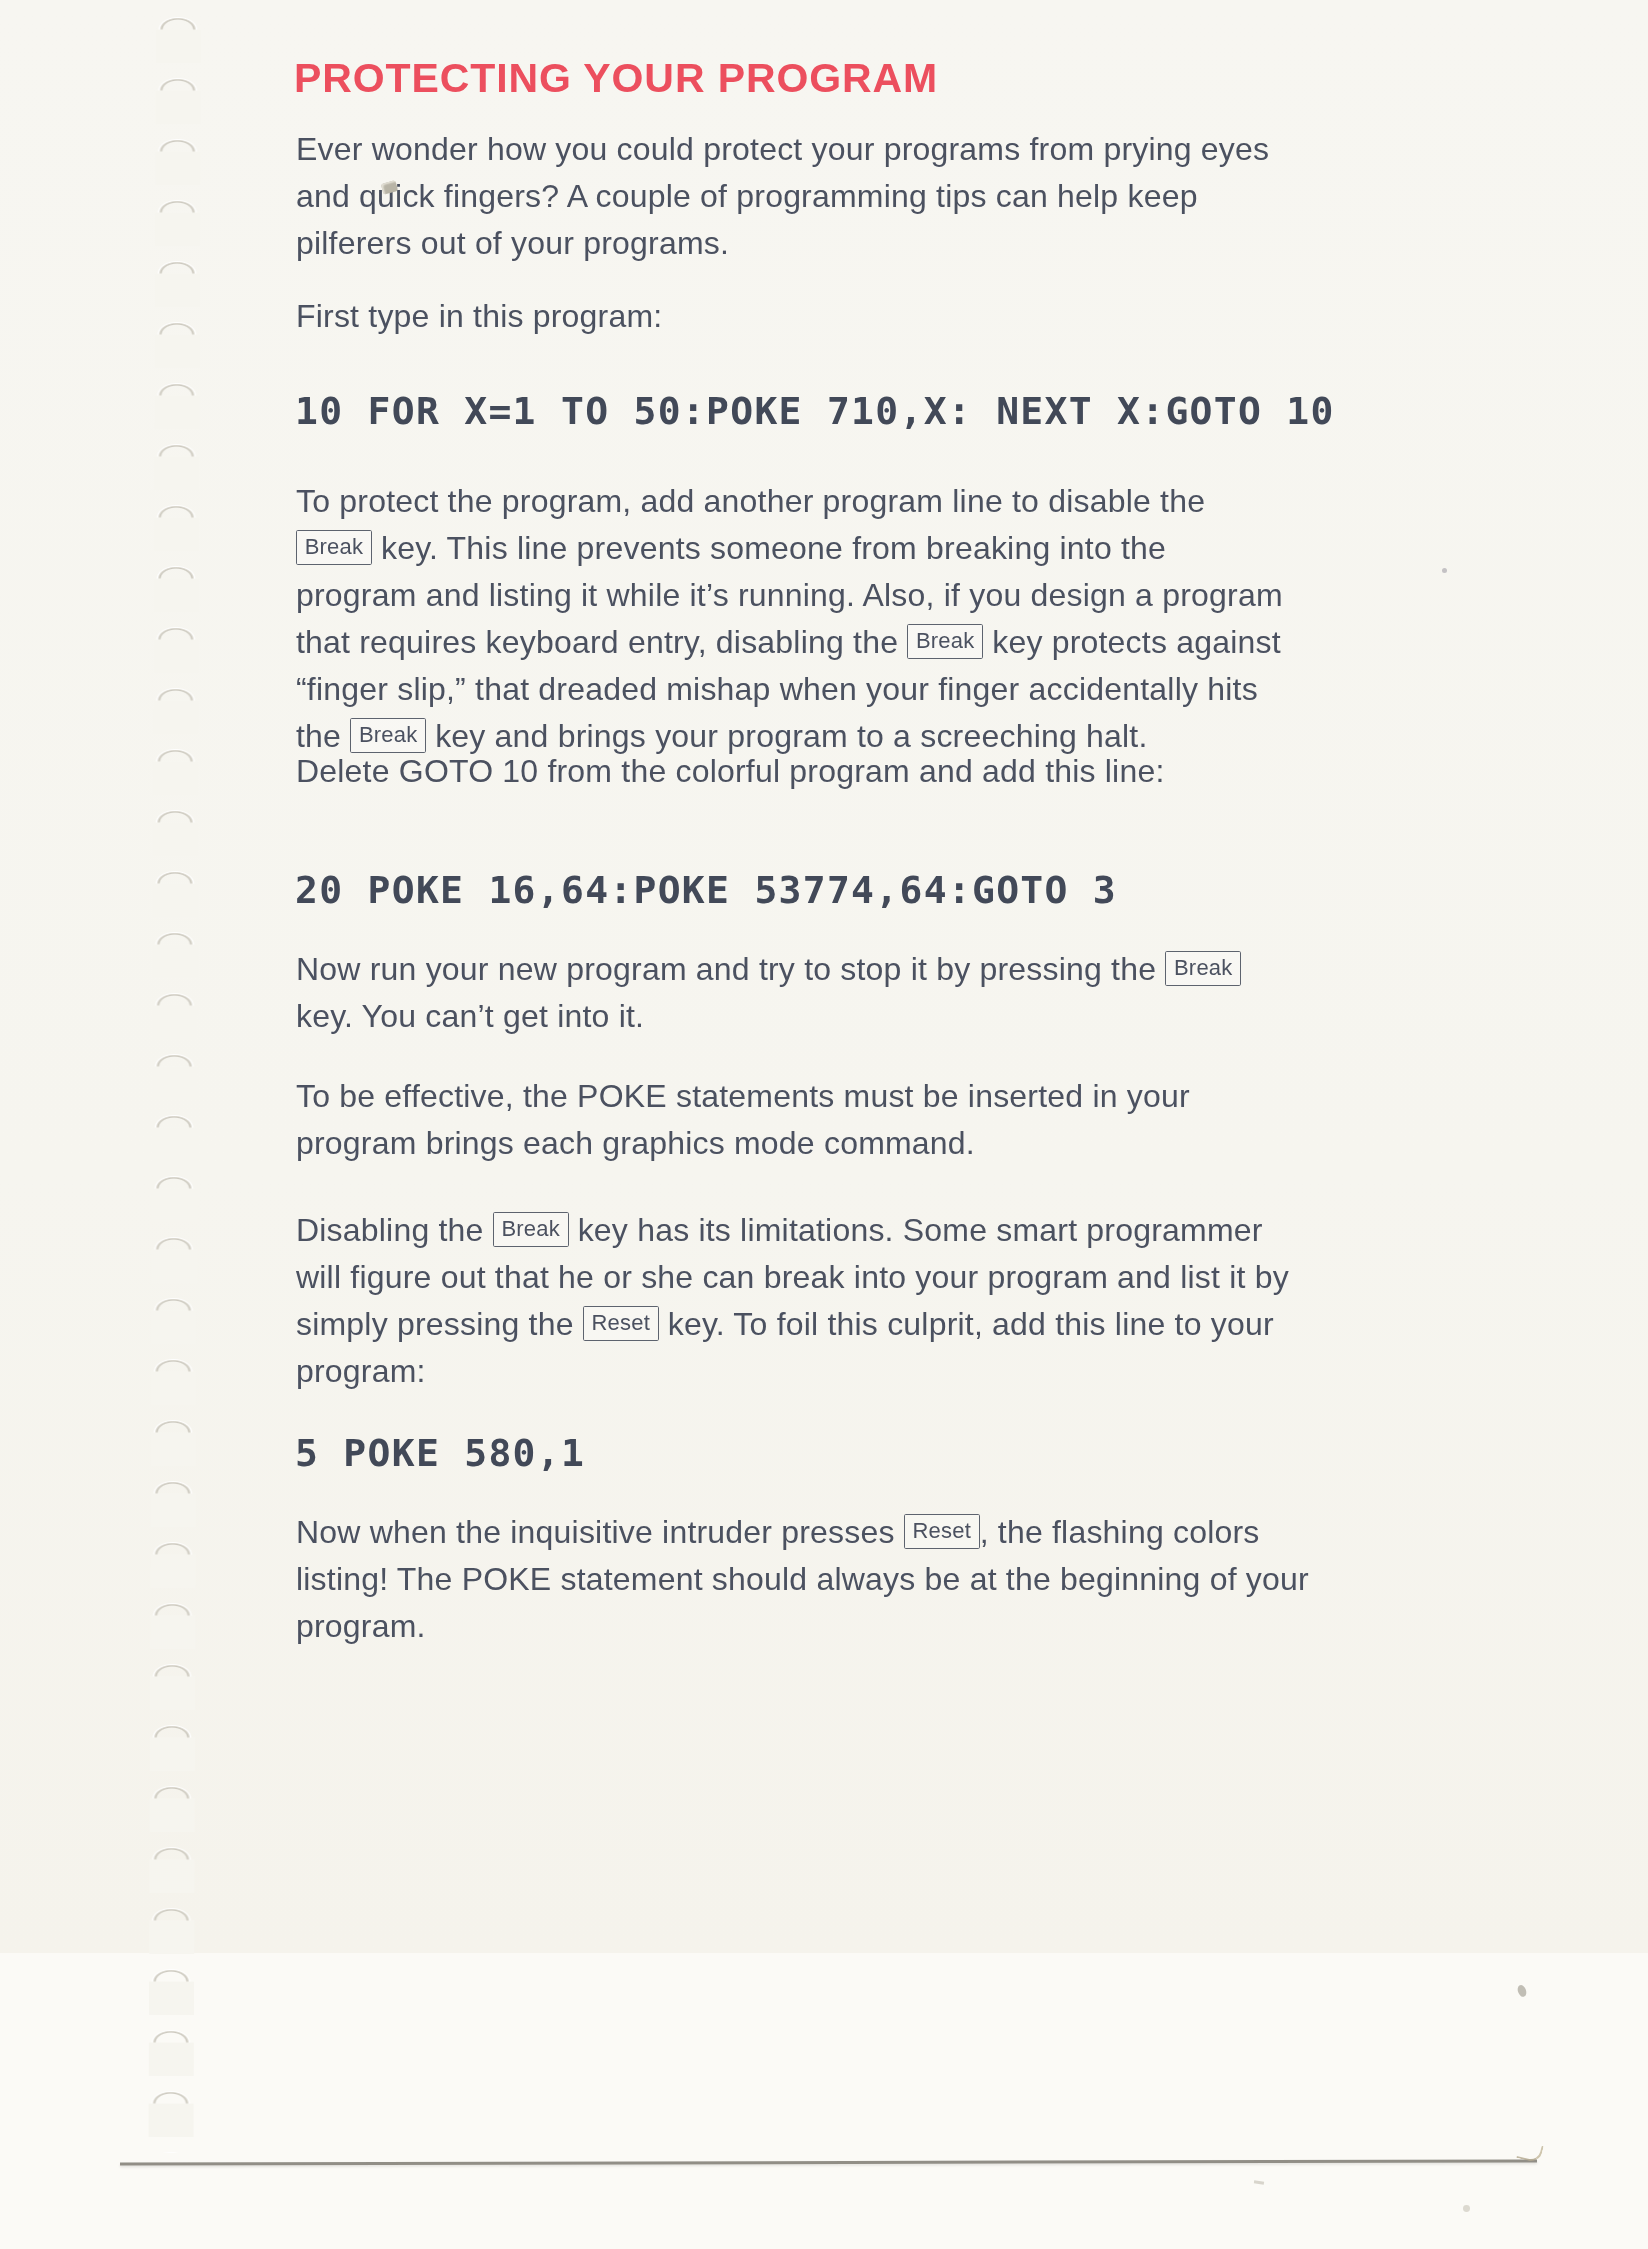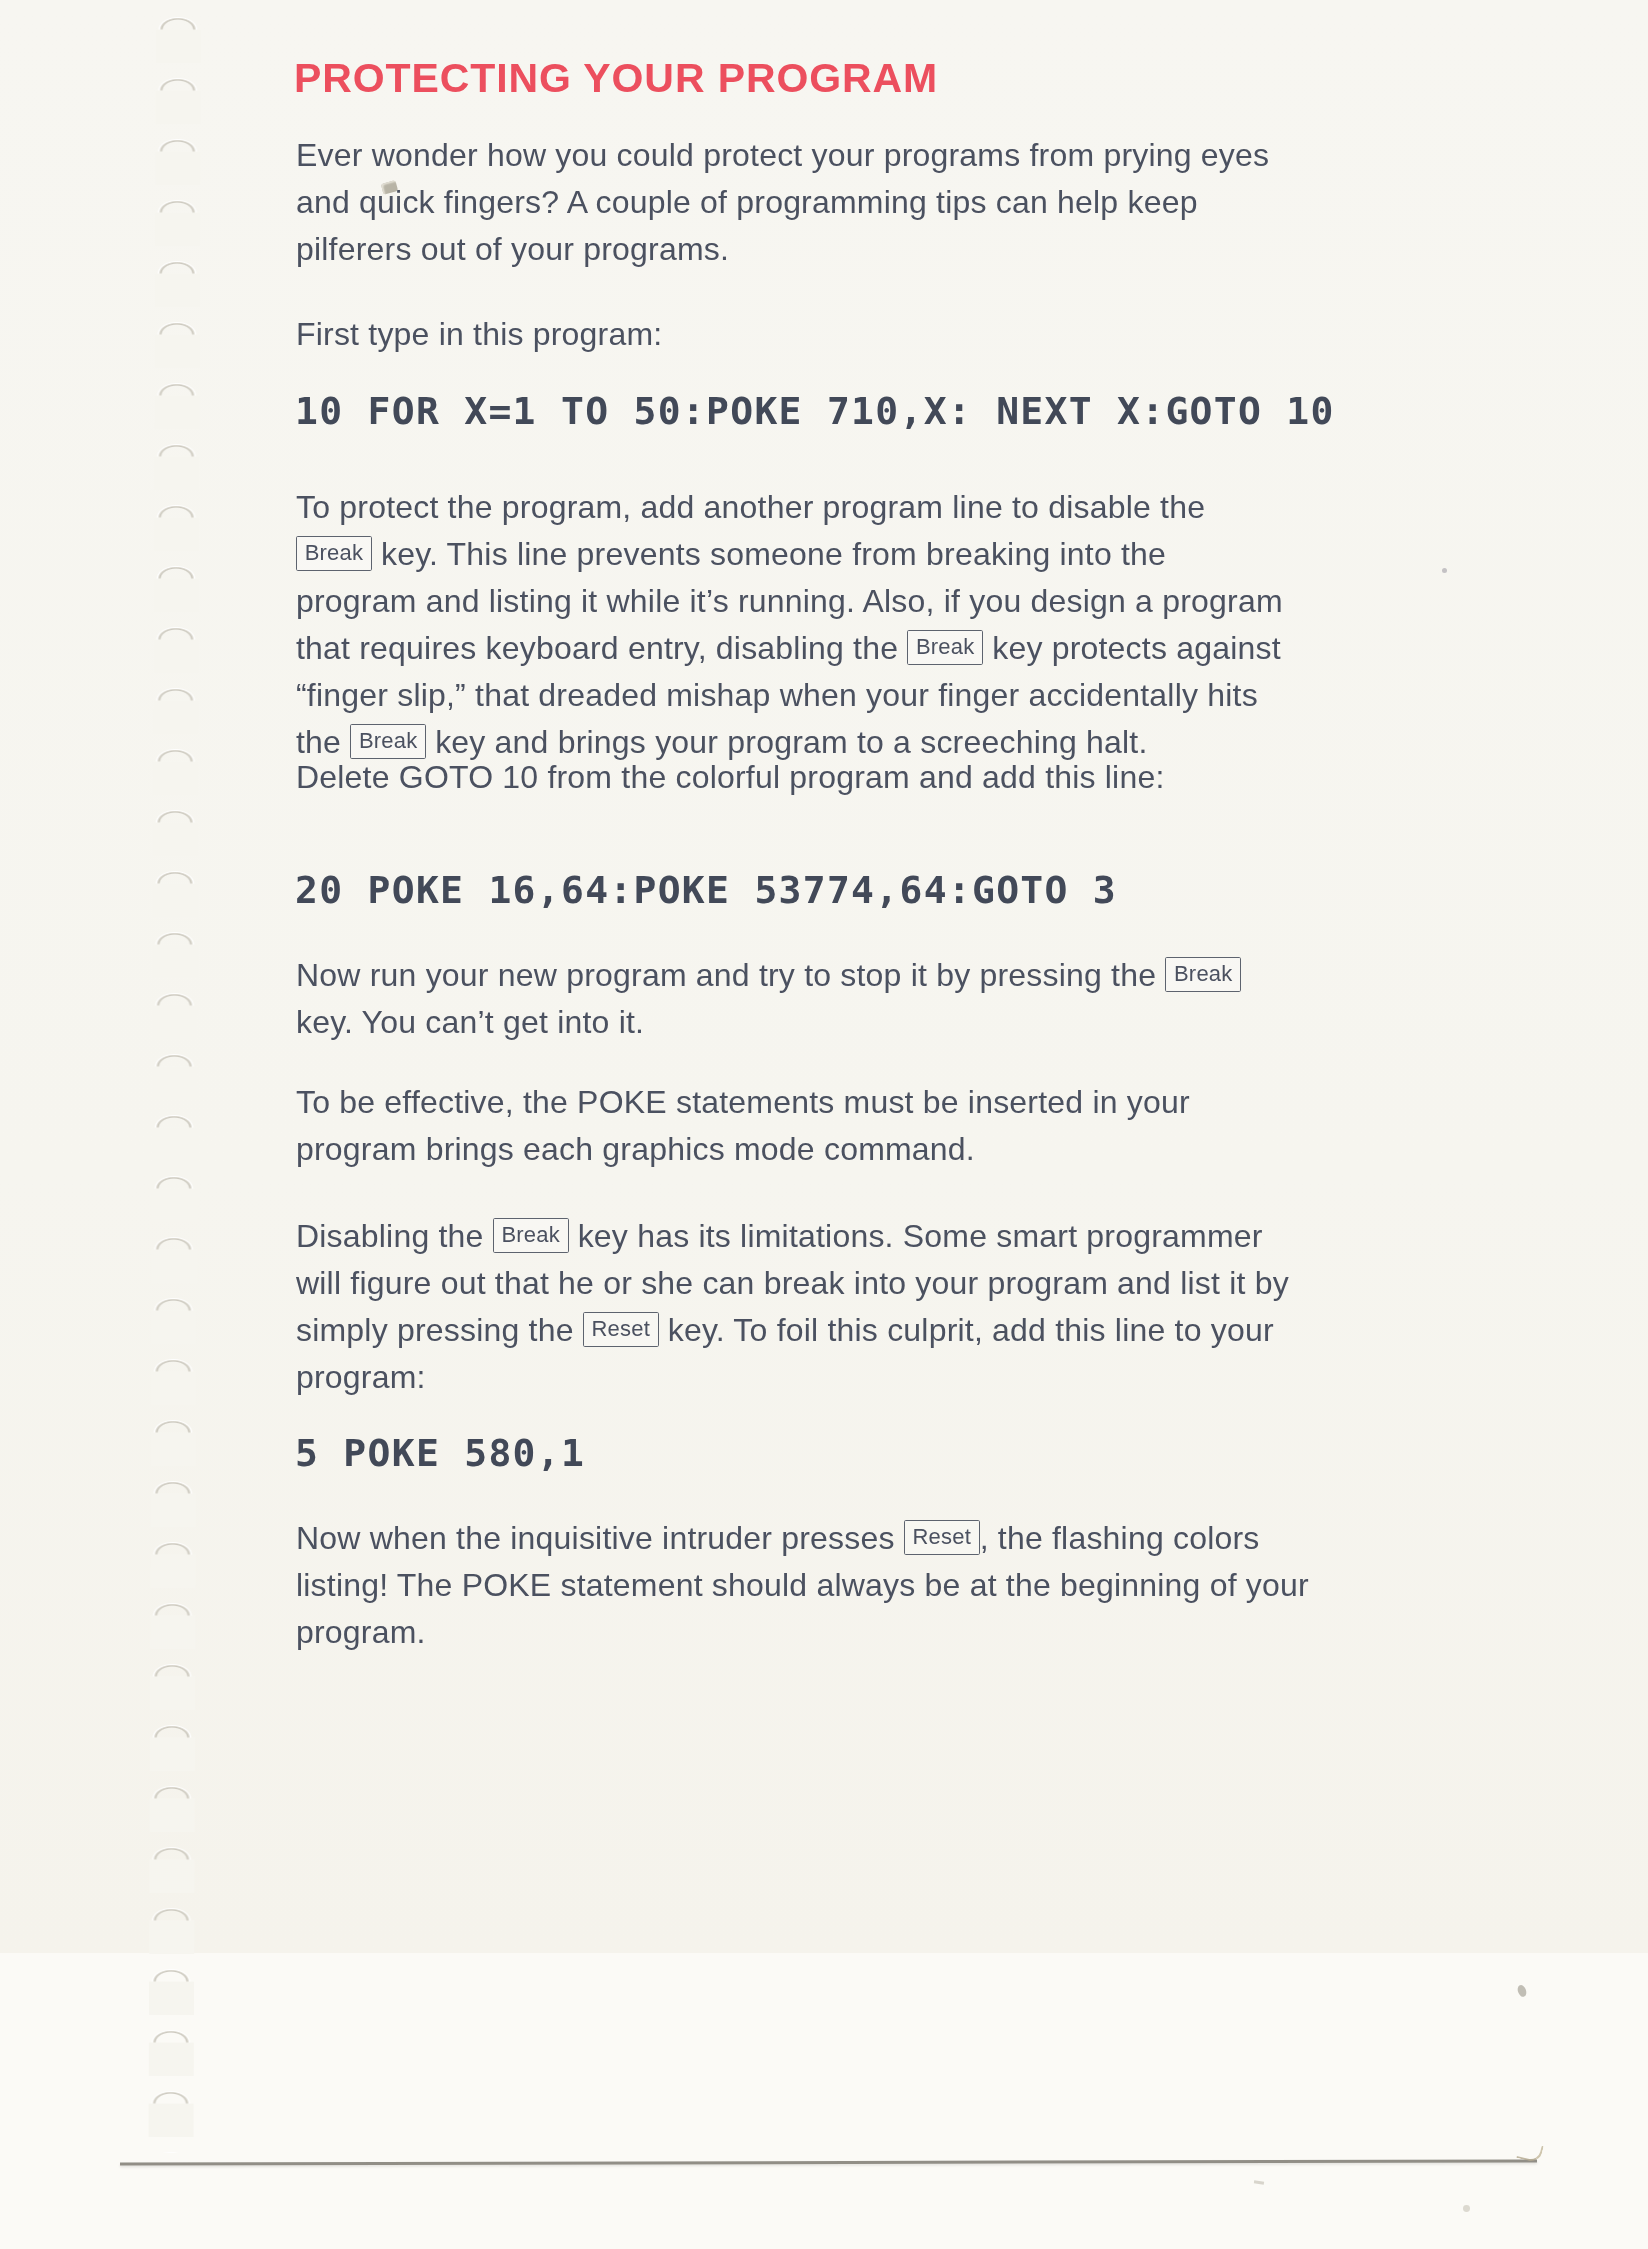--- a/index.html
+++ b/index.html
@@ -32,21 +32,21 @@
 
   .title {
     position:absolute; left:294px; top:55px; margin:0;
     font-size:41px; font-weight:bold; letter-spacing:0.9px;
     color: var(--title-red, #ec4f5e);
   }
 
   .para {
     position:absolute; left:296px;
     color: var(--body-text, #4b5160);
-    font-size:32px; letter-spacing:0.2px;margin-top:6px;
+    font-size:32px; letter-spacing:0.2px;
   }
   .line { height:47px; line-height:47px; white-space:pre; }
 
   .key {
     display:inline-block; box-sizing:border-box;
     border:1.7px solid #5d636e; border-radius:1.7px;
     padding:0 7.7px; font-size:22px; line-height:32px; height:35px;
     vertical-align:middle; position:relative; top:-2.6px;
     color: var(--body-text, #4b5160);
     background: rgba(255,255,255,0.25);
@@ -98,21 +98,21 @@
   <div class="page">
     <div class="binding"></div>
 
     <h1 class="title">PROTECTING YOUR PROGRAM</h1>
 
     <div class="para" style="top:126px">
         <div class="line">Ever wonder how you could protect your programs from prying eyes</div>
         <div class="line">and quick fingers? A couple of programming tips can help keep</div>
         <div class="line">pilferers out of your programs.</div>
       </div>
-    <div class="para" style="top:305px">
+    <div class="para" style="top:293px">
         <div class="line">First type in this program:</div>
       </div>
 
     <div class="code" style="top:388px">10 FOR X=1 TO 50:POKE 710,X: NEXT X:GOTO 10</div>
 
     <div class="para" style="top:478px">
         <div class="line">To protect the program, add another program line to disable the</div>
         <div class="line"><span class="key">Break</span> key. This line prevents someone from breaking into the</div>
         <div class="line">program and listing it while it’s running. Also, if you design a program</div>
         <div class="line">that requires keyboard entry, disabling the <span class="key">Break</span> key protects against</div>

